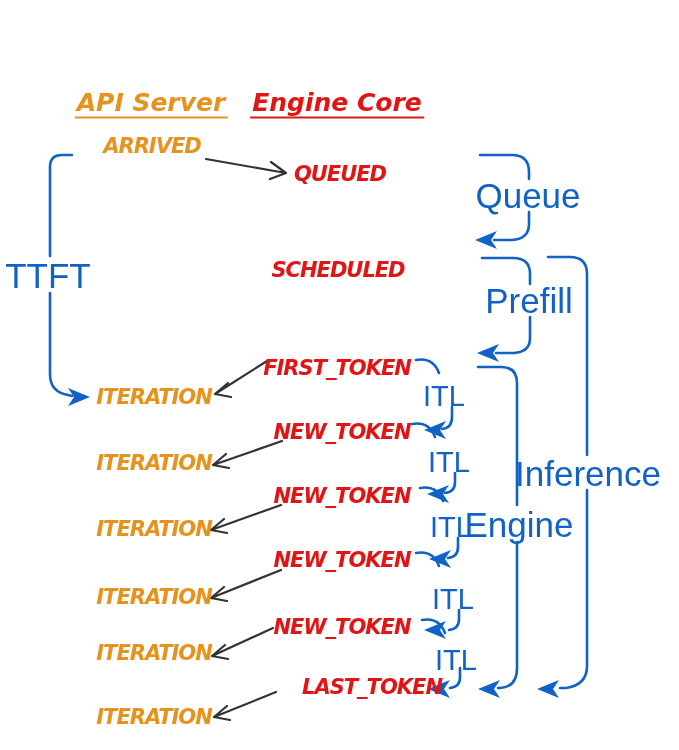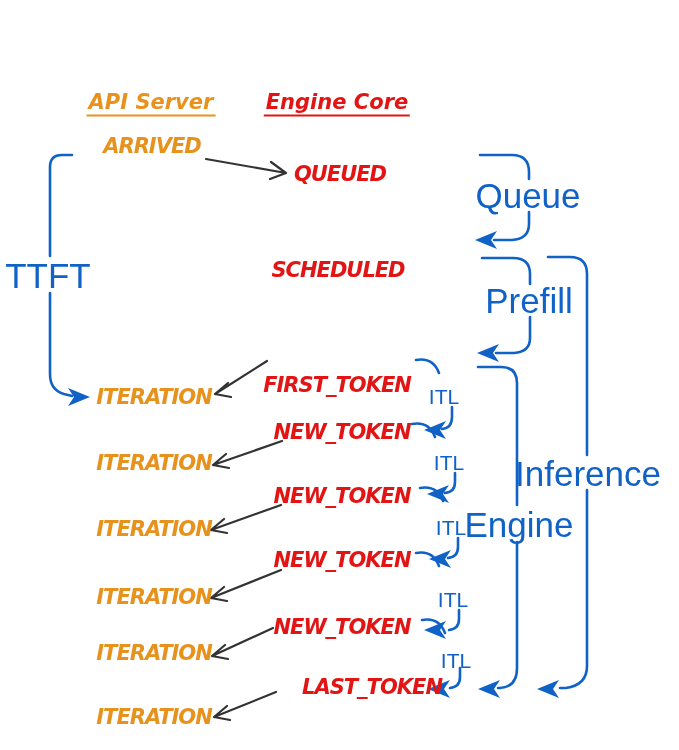--- a/index.html
+++ b/index.html
@@ -6,24 +6,24 @@
     --orange:#E8921E; --red:#E21414; --blue:#1062C6;
     --ink:#212121; --arrow:#333333; --bg:#FFFFFF;
   }
   html,body{margin:0;padding:0;background:var(--bg);}
   #stage{position:relative;width:679px;height:750px;background:var(--bg);overflow:hidden;}
   .layer{position:absolute;left:0;top:0;}
   .lbl{position:absolute;transform:translate(-50%,-50%);white-space:nowrap;line-height:1;}
   .hand{font-family:"DejaVu Sans",sans-serif;font-style:italic;font-weight:bold;}
   .sans{font-family:"Liberation Sans",sans-serif;font-weight:500;}
   .title{font-size:24px;color:var(--ink);letter-spacing:-0.5px;}
-  .hdr{font-size:21px;border-bottom:2.5px solid currentColor;padding:0 2px 2px;}
+  .hdr{font-size:25px;border-bottom:2.5px solid currentColor;padding:0 2px 2px;}
   .evt{font-size:21px;letter-spacing:-1px;}
   .blue{color:var(--blue);font-size:35px;}
-  .itl{font-size:21px;}
+  .itl{font-size:29px;}
   .orange{color:var(--orange);}
   .red{color:var(--red);}
   .bs{fill:none;stroke:var(--blue);stroke-width:2.6;stroke-linecap:round;}
   .bf{fill:var(--blue);stroke:none;}
   .ks{fill:none;stroke:var(--arrow);stroke-width:2.2;stroke-linecap:round;stroke-linejoin:round;}
 </style>
 </head>
 <body>
 
 <div id="stage">
@@ -106,21 +106,21 @@
   <div class="lbl hand evt orange" style="left:152px;top:146px;">ARRIVED</div>
   <div class="lbl hand evt orange" style="left:154px;top:397px;">ITERATION</div>
   <div class="lbl hand evt orange" style="left:154px;top:463px;">ITERATION</div>
   <div class="lbl hand evt orange" style="left:154px;top:529px;">ITERATION</div>
   <div class="lbl hand evt orange" style="left:154px;top:597px;">ITERATION</div>
   <div class="lbl hand evt orange" style="left:154px;top:653px;">ITERATION</div>
   <div class="lbl hand evt orange" style="left:154px;top:717px;">ITERATION</div>
 
   <div class="lbl hand evt red" style="left:340px;top:174px;">QUEUED</div>
   <div class="lbl hand evt red" style="left:338px;top:270px;">SCHEDULED</div>
-  <div class="lbl hand evt red" style="left:337px;top:368px;margin-top:17px;">FIRST_TOKEN</div>
+  <div class="lbl hand evt red" style="left:337px;top:368px;">FIRST_TOKEN</div>
   <div class="lbl hand evt red" style="left:342px;top:432px;">NEW_TOKEN</div>
   <div class="lbl hand evt red" style="left:342px;top:496px;">NEW_TOKEN</div>
   <div class="lbl hand evt red" style="left:342px;top:560px;">NEW_TOKEN</div>
   <div class="lbl hand evt red" style="left:342px;top:627px;">NEW_TOKEN</div>
   <div class="lbl hand evt red" style="left:340px;top:687px;margin-left:32px;">LAST_TOKEN</div>
 
   <div class="lbl sans blue" style="left:48px;top:275px;">TTFT</div>
   <div class="lbl sans blue" style="left:528px;top:195px;">Queue</div>
   <div class="lbl sans blue" style="left:529px;top:300px;">Prefill</div>
   <div class="lbl sans blue" style="left:588px;top:473px;">Inference</div>

